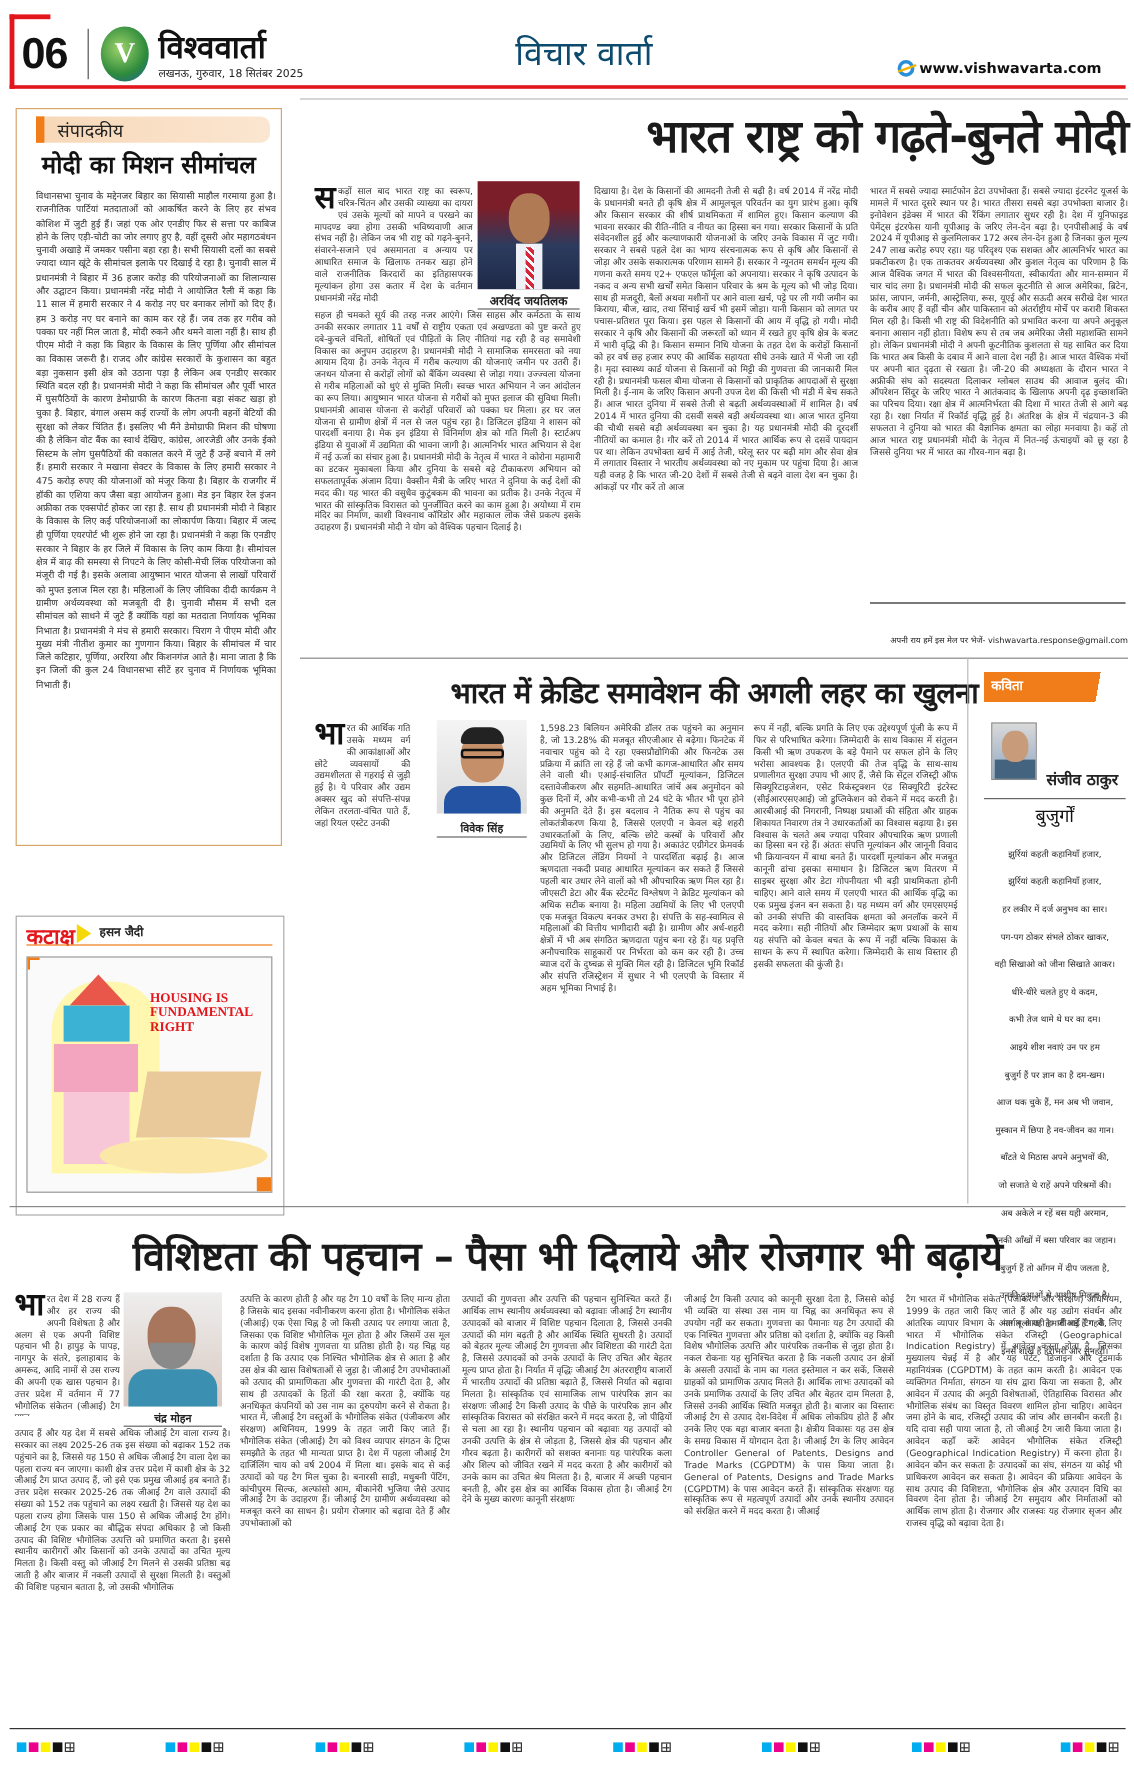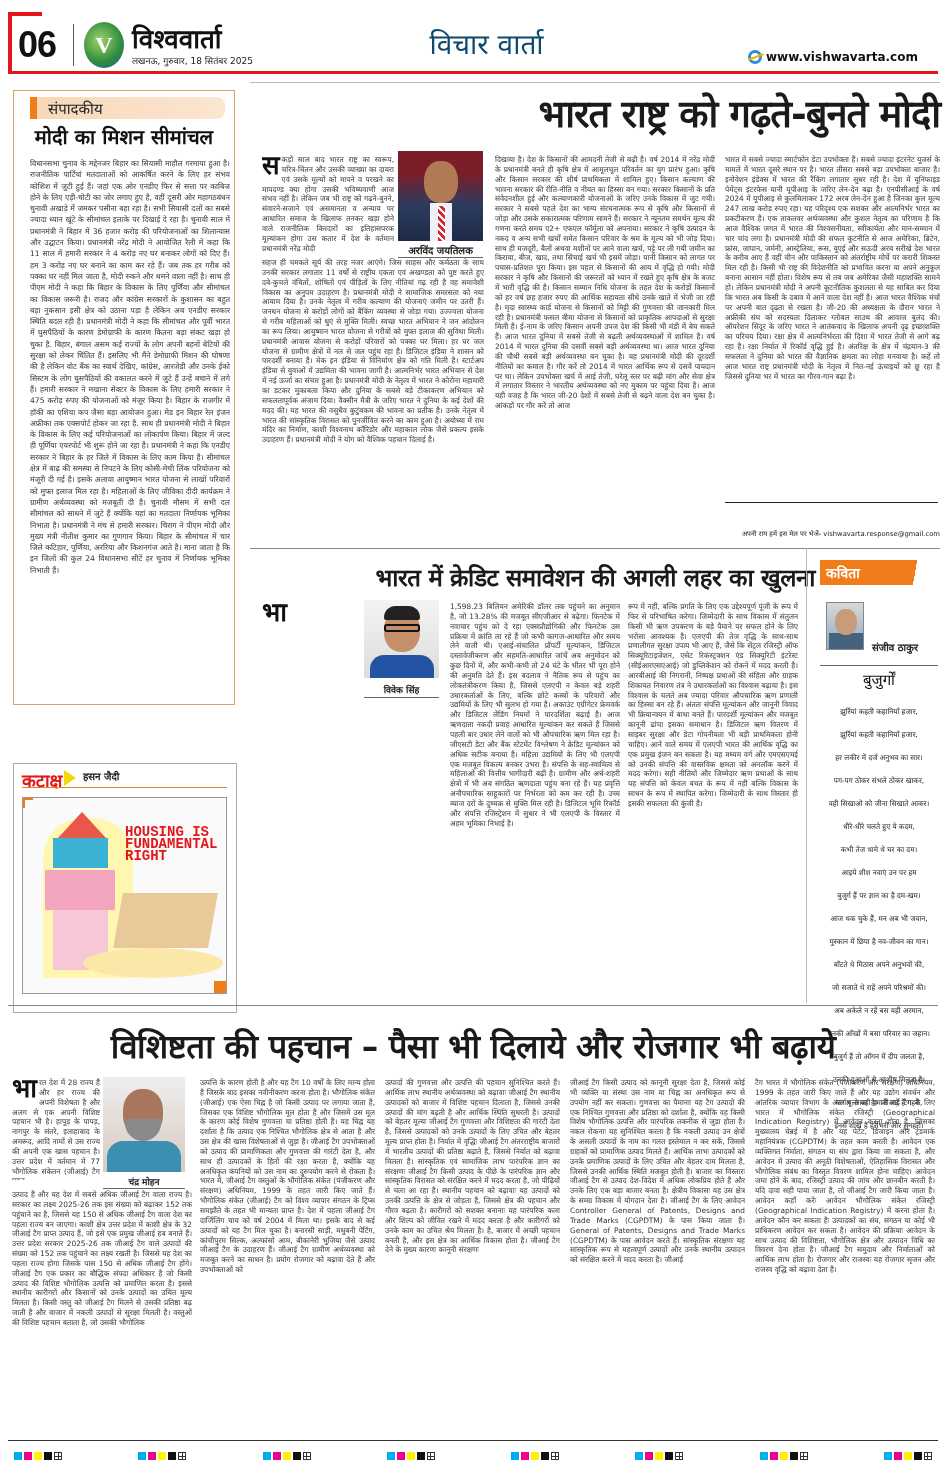--- a/index.html
+++ b/index.html
@@ -31,21 +31,21 @@
 .kata-author{left:83px;top:769px;font-size:10px;font-weight:bold;color:#222}
 .kata-rule{left:22px;top:787px;width:205px;height:1px;background:#f07c1a}
 .cartoon{left:22px;top:797px;width:205px;height:197px;border:1px solid #999;background:#fafafa;overflow:hidden}
 .cartoon .corner1{position:absolute;left:-2px;top:-2px;width:12px;height:12px;border-left:4px solid #f07c1a;border-top:4px solid #f07c1a}
 .cartoon .corner2{position:absolute;right:0;bottom:0;width:12px;height:12px;background:#f07c1a}
 .cartoon .house{position:absolute;left:20px;top:20px;width:90px;height:160px;border-radius:40px 40px 0 0;background:#fff7b0}
 .cartoon .roof{position:absolute;left:35px;top:14px;width:0;height:0;border-left:24px solid transparent;border-right:24px solid transparent;border-bottom:26px solid #e8574a}
 .cartoon .floor1{position:absolute;left:30px;top:40px;width:55px;height:30px;background:#3bb1d4}
 .cartoon .floor2{position:absolute;left:22px;top:72px;width:70px;height:40px;background:#f3a5bf}
 .cartoon .floor3{position:absolute;left:30px;top:112px;width:55px;height:60px;background:#f7c7d7}
-.cartoon .sign{position:absolute;left:102px;top:28px;font-size:14px;font-weight:bold;color:#e3161b;font-family:Liberation Mono, monospace;line-height:12px}
+.cartoon .sign{position:absolute;left:102px;top:28px;font-size:11px;font-weight:bold;color:#e3161b;font-family:Liberation Serif, serif;line-height:12px}
 .cartoon .hut{position:absolute;left:95px;top:95px;width:95px;height:55px;background:#e9c89a;transform:skewX(-10deg)}
 .cartoon .ground{position:absolute;left:60px;top:150px;width:140px;height:30px;border-radius:50%;background:#fbe8a8}
 
 .rule-top{left:250px;top:82px;width:690px;height:1px;background:#bbb}
 .a1-title{left:250px;top:86px;width:690px;text-align:right;font-size:38px;font-weight:bold;color:#1a1a1a;font-family:"DejaVu Sans",sans-serif;letter-spacing:-1px}
 .a1-photo{left:398px;top:151px;width:85px;height:90px;background:linear-gradient(180deg,#7b1e2a 0 25%,#2c3b5e 60%,#1e2947);overflow:hidden}
 .a1-photo .face{position:absolute;left:26px;top:10px;width:34px;height:42px;border-radius:45%;background:#b07a55}
 .a1-photo .shirt{position:absolute;left:32px;top:52px;width:22px;height:38px;background:#eef2f7}
 .a1-photo .tie2{position:absolute;left:40px;top:55px;width:7px;height:35px;background:repeating-linear-gradient(45deg,#d8263a 0 3px,#fff 3px 5px)}
 .a1-cap{left:398px;top:243px;width:85px;text-align:center;font-size:10px;font-weight:bold;color:#222}
@@ -67,25 +67,25 @@
 .a2-photo .face{position:absolute;left:20px;top:10px;width:36px;height:42px;border-radius:45%;background:#c48f69}
 .a2-photo .hair{position:absolute;left:20px;top:6px;width:36px;height:14px;border-radius:18px 18px 4px 4px;background:#222}
 .a2-photo .glass{position:absolute;left:20px;top:24px;width:36px;height:8px;border:2px solid #111;border-radius:3px}
 .a2-photo .coat{position:absolute;left:6px;top:55px;width:64px;height:30px;background:#2553a3;border-radius:14px 14px 0 0}
 .a2-cap{left:364px;top:683px;width:75px;text-align:center;font-size:9px;font-weight:bold;color:#222}
 .a2-caprule{left:364px;top:697px;width:75px;height:1px;background:#666}
 .a2-c2{left:450px;top:602px;width:170px;height:400px}
 .a2-c3{left:628px;top:602px;width:170px;height:400px}
 
 .kavita-tag{left:820px;top:560px;width:110px;height:25px;background:linear-gradient(100deg,#f07c1a 85%,transparent 85%)}
-.kavita-tag span{position:absolute;left:6px;top:3px;font-size:14px;font-weight:bold;color:#fff}
+.kavita-tag span{position:absolute;left:6px;top:3px;font-size:11px;font-weight:bold;color:#fff}
 .poet-photo{left:826px;top:602px;width:38px;height:48px;background:linear-gradient(180deg,#d9d9d9,#8fa8c4);overflow:hidden;border:1px solid #888}
 .poet-photo .face{position:absolute;left:8px;top:6px;width:22px;height:26px;border-radius:45%;background:#c89b7b}
 .poet-photo .coat{position:absolute;left:2px;top:30px;width:34px;height:20px;background:#44637f}
-.poet-name{left:872px;top:640px;font-size:10px;font-weight:bold;color:#222}
+.poet-name{left:872px;top:640px;font-size:13px;font-weight:bold;color:#222}
 .poet-rule{left:820px;top:665px;width:118px;height:1px;background:#666}
 .poem-title{left:820px;top:669px;width:118px;text-align:center;font-size:15px;color:#111}
 .poem{left:816px;top:700px;width:126px;text-align:center;font-size:7.2px;line-height:23px;color:#222;white-space:pre-line}
 
 .rule-3{left:8px;top:1005px;width:930px;height:1px;background:#888}
 .a3-title{left:8px;top:1023px;width:930px;text-align:center;font-size:33px;font-weight:bold;color:#1a1a1a;letter-spacing:-0.5px}
 .a3-c1a{left:12px;top:1078px;width:88px;height:102px}
 .a3-photo{left:103px;top:1077px;width:82px;height:95px;background:linear-gradient(180deg,#eee,#d9c9c0);overflow:hidden}
 .a3-photo .face{position:absolute;left:20px;top:12px;width:40px;height:48px;border-radius:45%;background:#a7765c}
 .a3-photo .beard{position:absolute;left:22px;top:42px;width:36px;height:22px;border-radius:0 0 18px 18px;background:#8a8a8a}
@@ -165,21 +165,21 @@
 <div class="abs col a1-c1"><span class="dropcap">स</span><span>कड़ों साल बाद भारत राष्ट्र का स्वरूप, चरित्र-चिंतन और उसकी व्याख्या का दायरा एवं उसके मूल्यों को मापने व परखने का मापदण्ड क्या होगा उसकी भविष्यवाणी आज संभव नहीं है। लेकिन जब भी राष्ट्र को गढ़ने-बुनने, संवारने-सजाने एवं असमानता व अन्याय पर आधारित समाज के खिलाफ तनकर खड़ा होने वाले राजनीतिक किरदारों का इतिहासपरक मूल्यांकन होगा उस कतार में देश के वर्तमान प्रधानमंत्री नरेंद्र मोदी</span></div>
 <div class="abs col a1-c1b">सहज ही चमकते सूर्य की तरह नजर आएंगे। जिस साहस और कर्मठता के साथ उनकी सरकार लगातार 11 वर्षों से राष्ट्रीय एकता एवं अखण्डता को पुष्ट करते हुए दबे-कुचले वंचितों, शोषितों एवं पीड़ितों के लिए नीतियां गढ़ रही है वह समावेशी विकास का अनुपम उदाहरण है। प्रधानमंत्री मोदी ने सामाजिक समरसता को नया आयाम दिया है। उनके नेतृत्व में गरीब कल्याण की योजनाएं जमीन पर उतरी हैं। जनधन योजना से करोड़ों लोगों को बैंकिंग व्यवस्था से जोड़ा गया। उज्ज्वला योजना से गरीब महिलाओं को धुएं से मुक्ति मिली। स्वच्छ भारत अभियान ने जन आंदोलन का रूप लिया। आयुष्मान भारत योजना से गरीबों को मुफ्त इलाज की सुविधा मिली। प्रधानमंत्री आवास योजना से करोड़ों परिवारों को पक्का घर मिला। हर घर जल योजना से ग्रामीण क्षेत्रों में नल से जल पहुंच रहा है। डिजिटल इंडिया ने शासन को पारदर्शी बनाया है। मेक इन इंडिया से विनिर्माण क्षेत्र को गति मिली है। स्टार्टअप इंडिया से युवाओं में उद्यमिता की भावना जागी है। आत्मनिर्भर भारत अभियान से देश में नई ऊर्जा का संचार हुआ है। प्रधानमंत्री मोदी के नेतृत्व में भारत ने कोरोना महामारी का डटकर मुकाबला किया और दुनिया के सबसे बड़े टीकाकरण अभियान को सफलतापूर्वक अंजाम दिया। वैक्सीन मैत्री के जरिए भारत ने दुनिया के कई देशों की मदद की। यह भारत की वसुधैव कुटुंबकम की भावना का प्रतीक है। उनके नेतृत्व में भारत की सांस्कृतिक विरासत को पुनर्जीवित करने का काम हुआ है। अयोध्या में राम मंदिर का निर्माण, काशी विश्वनाथ कॉरिडोर और महाकाल लोक जैसे प्रकल्प इसके उदाहरण हैं। प्रधानमंत्री मोदी ने योग को वैश्विक पहचान दिलाई है।</div>
 <div class="abs col a1-c2">दिखाया है। देश के किसानों की आमदनी तेजी से बढ़ी है। वर्ष 2014 में नरेंद्र मोदी के प्रधानमंत्री बनते ही कृषि क्षेत्र में आमूलचूल परिवर्तन का युग प्रारंभ हुआ। कृषि और किसान सरकार की शीर्ष प्राथमिकता में शामिल हुए। किसान कल्याण की भावना सरकार की रीति-नीति व नीयत का हिस्सा बन गया। सरकार किसानों के प्रति संवेदनशील हुई और कल्याणकारी योजनाओं के जरिए उनके विकास में जुट गयी। सरकार ने सबसे पहले देश का भाग्य संरचनात्मक रूप से कृषि और किसानों से जोड़ा और उसके सकारात्मक परिणाम सामने हैं। सरकार ने न्यूनतम समर्थन मूल्य की गणना करते समय ए2+ एफएल फॉर्मूला को अपनाया। सरकार ने कृषि उत्पादन के नकद व अन्य सभी खर्चों समेत किसान परिवार के श्रम के मूल्य को भी जोड़ दिया। साथ ही मजदूरी, बैलों अथवा मशीनों पर आने वाला खर्च, पट्टे पर ली गयी जमीन का किराया, बीज, खाद, तथा सिंचाई खर्च भी इसमें जोड़ा। यानी किसान को लागत पर पचास-प्रतिशत पूरा किया। इस पहल से किसानों की आय में वृद्धि हो गयी। मोदी सरकार ने कृषि और किसानों की जरूरतों को ध्यान में रखते हुए कृषि क्षेत्र के बजट में भारी वृद्धि की है। किसान सम्मान निधि योजना के तहत देश के करोड़ों किसानों को हर वर्ष छह हजार रुपए की आर्थिक सहायता सीधे उनके खाते में भेजी जा रही है। मृदा स्वास्थ्य कार्ड योजना से किसानों को मिट्टी की गुणवत्ता की जानकारी मिल रही है। प्रधानमंत्री फसल बीमा योजना से किसानों को प्राकृतिक आपदाओं से सुरक्षा मिली है। ई-नाम के जरिए किसान अपनी उपज देश की किसी भी मंडी में बेच सकते हैं। आज भारत दुनिया में सबसे तेजी से बढ़ती अर्थव्यवस्थाओं में शामिल है। वर्ष 2014 में भारत दुनिया की दसवीं सबसे बड़ी अर्थव्यवस्था था। आज भारत दुनिया की चौथी सबसे बड़ी अर्थव्यवस्था बन चुका है। यह प्रधानमंत्री मोदी की दूरदर्शी नीतियों का कमाल है। गौर करें तो 2014 में भारत आर्थिक रूप से दसवें पायदान पर था। लेकिन उपभोक्ता खर्च में आई तेजी, घरेलू स्तर पर बढ़ी मांग और सेवा क्षेत्र में लगातार विस्तार ने भारतीय अर्थव्यवस्था को नए मुकाम पर पहुंचा दिया है। आज यही वजह है कि भारत जी-20 देशों में सबसे तेजी से बढ़ने वाला देश बन चुका है। आंकड़ों पर गौर करें तो आज</div>
 <div class="abs col a1-c3">भारत में सबसे ज्यादा स्मार्टफोन डेटा उपभोक्ता हैं। सबसे ज्यादा इंटरनेट यूजर्स के मामले में भारत दूसरे स्थान पर है। भारत तीसरा सबसे बड़ा उपभोक्ता बाजार है। इनोवेशन इंडेक्स में भारत की रैंकिंग लगातार सुधर रही है। देश में यूनिफाइड पेमेंट्स इंटरफेस यानी यूपीआइ के जरिए लेन-देन बढ़ा है। एनपीसीआई के वर्ष 2024 में यूपीआइ से कुलमिलाकर 172 अरब लेन-देन हुआ है जिनका कुल मूल्य 247 लाख करोड़ रुपए रहा। यह परिदृश्य एक सशक्त और आत्मनिर्भर भारत का प्रकटीकरण है। एक ताकतवर अर्थव्यवस्था और कुशल नेतृत्व का परिणाम है कि आज वैश्विक जगत में भारत की विश्वसनीयता, स्वीकार्यता और मान-सम्मान में चार चांद लगा है। प्रधानमंत्री मोदी की सफल कूटनीति से आज अमेरिका, ब्रिटेन, फ्रांस, जापान, जर्मनी, आस्ट्रेलिया, रूस, यूएई और सऊदी अरब सरीखे देश भारत के करीब आए हैं वहीं चीन और पाकिस्तान को अंतर्राष्ट्रीय मोर्चे पर करारी शिकस्त मिल रही है। किसी भी राष्ट्र की विदेशनीति को प्रभावित करना या अपने अनुकूल बनाना आसान नहीं होता। विशेष रूप से तब जब अमेरिका जैसी महाशक्ति सामने हो। लेकिन प्रधानमंत्री मोदी ने अपनी कूटनीतिक कुशलता से यह साबित कर दिया कि भारत अब किसी के दबाव में आने वाला देश नहीं है। आज भारत वैश्विक मंचों पर अपनी बात दृढ़ता से रखता है। जी-20 की अध्यक्षता के दौरान भारत ने अफ्रीकी संघ को सदस्यता दिलाकर ग्लोबल साउथ की आवाज बुलंद की। ऑपरेशन सिंदूर के जरिए भारत ने आतंकवाद के खिलाफ अपनी दृढ़ इच्छाशक्ति का परिचय दिया। रक्षा क्षेत्र में आत्मनिर्भरता की दिशा में भारत तेजी से आगे बढ़ रहा है। रक्षा निर्यात में रिकॉर्ड वृद्धि हुई है। अंतरिक्ष के क्षेत्र में चंद्रयान-3 की सफलता ने दुनिया को भारत की वैज्ञानिक क्षमता का लोहा मनवाया है। कहें तो आज भारत राष्ट्र प्रधानमंत्री मोदी के नेतृत्व में नित-नई ऊंचाइयों को छू रहा है जिससे दुनिया भर में भारत का गौरव-गान बढ़ा है।</div>
 <div class="abs a1-endrule"></div>
 <div class="abs mailnote">अपनी राय हमें इस मेल पर भेजें-  vishwavarta.response@gmail.com</div>
 <div class="abs rule-mid"></div>
 
 <div class="abs a2-title">भारत में क्रेडिट समावेशन की अगली लहर का खुलना</div>
 <div class="abs vrule"></div>
-<div class="abs col a2-c1"><span class="dropcap">भा</span></div>
+<div class="abs col a2-c1"><span class="dropcap">भा</span><span>रत की आर्थिक गति उसके मध्यम वर्ग की आकांक्षाओं और छोटे व्यवसायों की उद्यमशीलता से गहराई से जुड़ी हुई है। ये परिवार और उद्यम अक्सर खुद को संपत्ति-संपन्न लेकिन तरलता-वंचित पाते हैं, जहां रियल एस्टेट उनकी</span></div>
 <div class="abs a2-photo">
     <div class="coat"></div>
     <div class="face"></div>
     <div class="hair"></div>
     <div class="glass"></div>
   </div>
 <div class="abs a2-cap">विवेक सिंह</div>
 <div class="abs a2-caprule"></div>
 
 <div class="abs col a2-c2">1,598.23 बिलियन अमेरिकी डॉलर तक पहुंचने का अनुमान है, जो 13.28% की मजबूत सीएजीआर से बढ़ेगा। फिनटेक में नवाचार पहुंच को दे रहा एक्सप्रौद्योगिकी और फिनटेक उस प्रक्रिया में क्रांति ला रहे हैं जो कभी कागज-आधारित और समय लेने वाली थी। एआई-संचालित प्रॉपर्टी मूल्यांकन, डिजिटल दस्तावेजीकरण और सहमति-आधारित जांचें अब अनुमोदन को कुछ दिनों में, और कभी-कभी तो 24 घंटे के भीतर भी पूरा होने की अनुमति देते हैं। इस बदलाव ने नैतिक रूप से पहुंच का लोकतंत्रीकरण किया है, जिससे एलएपी न केवल बड़े शहरी उधारकर्ताओं के लिए, बल्कि छोटे कस्बों के परिवारों और उद्यमियों के लिए भी सुलभ हो गया है। अकाउंट एग्रीगेटर फ्रेमवर्क और डिजिटल लेंडिंग नियमों ने पारदर्शिता बढ़ाई है। आज ऋणदाता नकदी प्रवाह आधारित मूल्यांकन कर सकते हैं जिससे पहली बार उधार लेने वालों को भी औपचारिक ऋण मिल रहा है। जीएसटी डेटा और बैंक स्टेटमेंट विश्लेषण ने क्रेडिट मूल्यांकन को अधिक सटीक बनाया है। महिला उद्यमियों के लिए भी एलएपी एक मजबूत विकल्प बनकर उभरा है। संपत्ति के सह-स्वामित्व से महिलाओं की वित्तीय भागीदारी बढ़ी है। ग्रामीण और अर्ध-शहरी क्षेत्रों में भी अब संगठित ऋणदाता पहुंच बना रहे हैं। यह प्रवृत्ति अनौपचारिक साहूकारों पर निर्भरता को कम कर रही है। उच्च ब्याज दरों के दुष्चक्र से मुक्ति मिल रही है। डिजिटल भूमि रिकॉर्ड और संपत्ति रजिस्ट्रेशन में सुधार ने भी एलएपी के विस्तार में अहम भूमिका निभाई है।</div>

